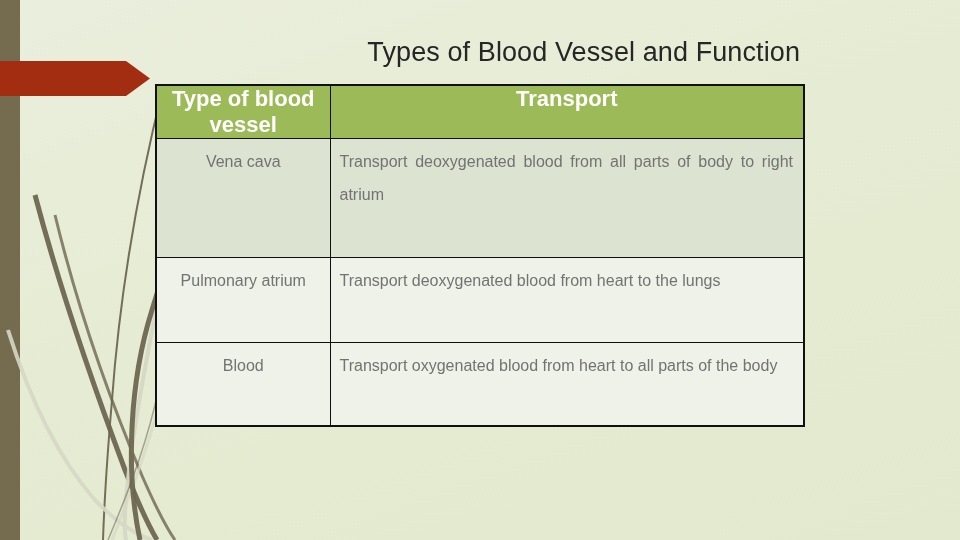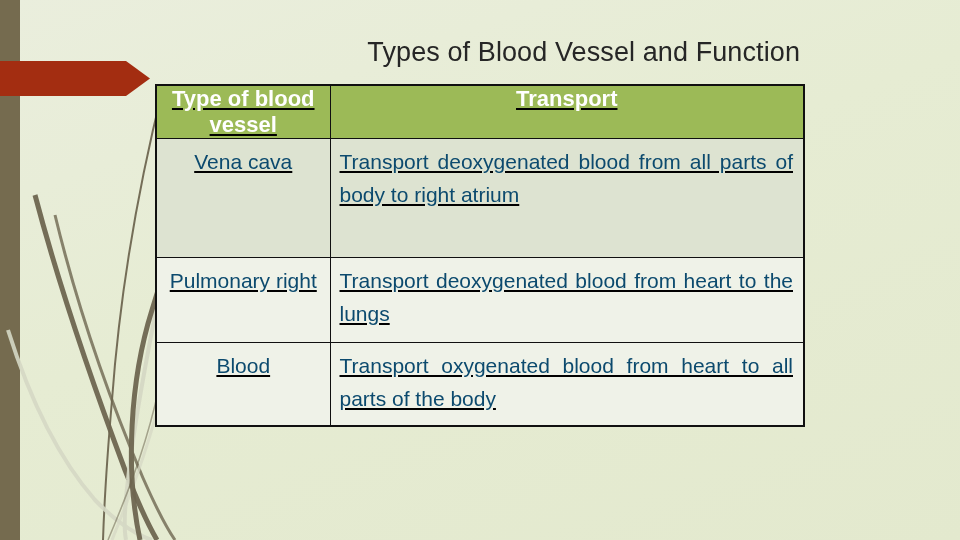--- a/index.html
+++ b/index.html
@@ -67,21 +67,20 @@
 
   
   .vessel-table {
     position: absolute;
     left: 155px;
     top: 84px;
     width: 650px;
     border-collapse: collapse;
     table-layout: fixed;
     border: 2px solid #101010;
-    text-decoration: underline;
   }
   .vessel-table td, .vessel-table th {
     border: 1px solid #101010;
     padding: 0;
     vertical-align: top;
   }
 
   .col-type { width: 174px; }
   .col-func { width: 474px; }
 
@@ -95,23 +94,23 @@
     padding: 8px 6px;
   }
   th.head-type {
     text-align: center;
   }
   th.head-func {
     text-align: center;
   }
 
   tbody td {
-    font-size: 21px;
+    font-size: 16px;
     line-height: 33px;
-    color: #0c4a6e;
+    color: #737373;
   }
   td.cell-type {
     text-align: center;
     padding: 6px 8px 6px 8px;
   }
   td.cell-func {
     text-align: justify;
     text-justify: inter-word;
     padding: 6px 10px 6px 9px;
     hyphens: none;
@@ -164,21 +163,21 @@
       </tr>
     </thead>
     <tbody>
       <tr class="row-a r1">
         <td class="cell-type">Vena cava</td>
         <td class="cell-func">
           <span>Transport deoxygenated blood from all parts of body to right atrium</span>
         </td>
       </tr>
       <tr class="row-b r2">
-        <td class="cell-type">Pulmonary right</td>
+        <td class="cell-type">Pulmonary atrium</td>
         <td class="cell-func">
           <span>Transport deoxygenated blood from heart to the lungs</span>
         </td>
       </tr>
       <tr class="row-b r4">
         <td class="cell-type">Blood</td>
         <td class="cell-func">
           <span>Transport oxygenated blood from heart to all parts of the body</span>
         </td>
       </tr>

